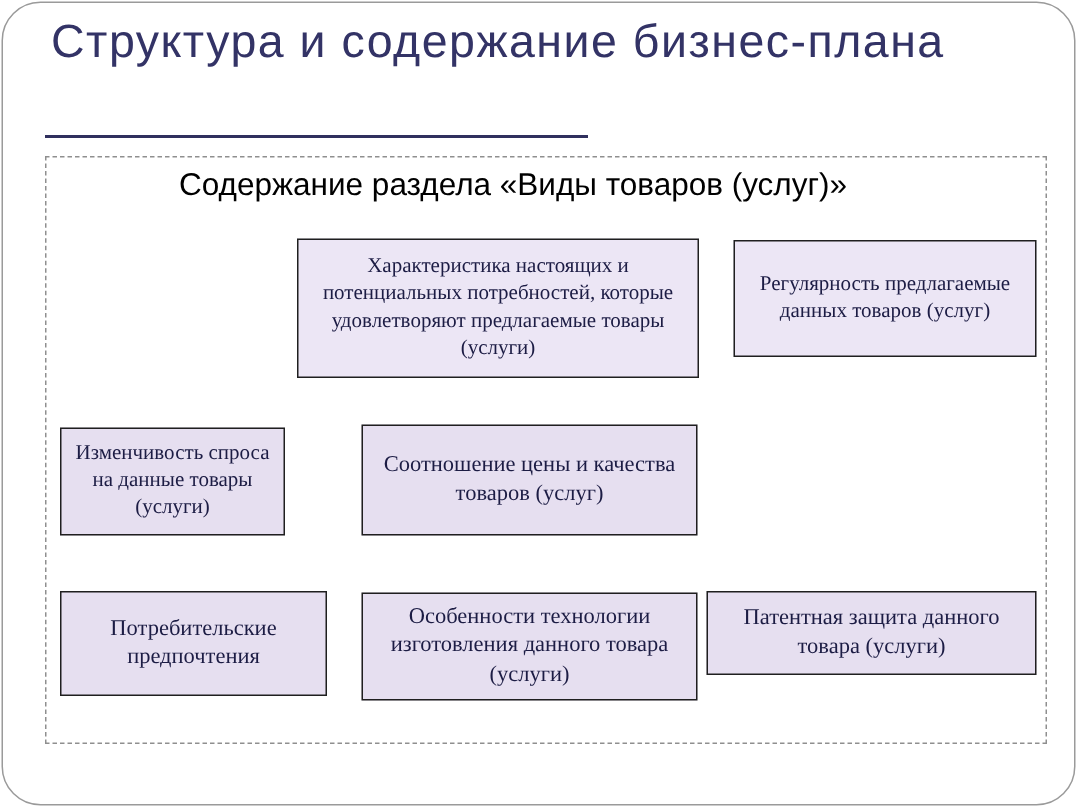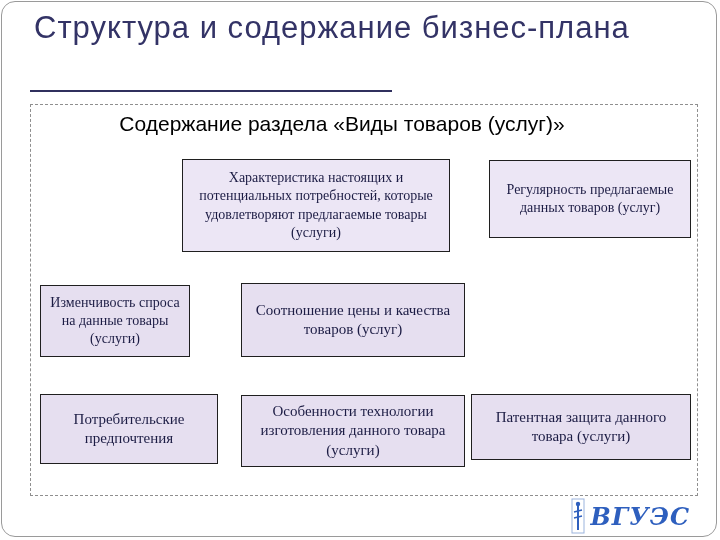--- a/index.html
+++ b/index.html
@@ -11,21 +11,21 @@
     overflow: hidden;
     font-family: "Liberation Sans", sans-serif;
   }
   .slide {
     position: relative;
     width: 716px;
     height: 536px;
     margin: 1px;
     background: #ffffff;
     border: 1px solid #9a9a9a;
-    border-radius: 14px;
+    border-radius: 26px;
     box-sizing: border-box;
   }
   .slide-title {
     position: absolute;
     left: 32px;
     top: 8px;
     font-size: 31px;
     letter-spacing: 1px;
     color: #333366;
     white-space: nowrap;
@@ -68,28 +68,28 @@
     text-align: center;
     padding: 4px 6px;
     font-family: "Liberation Serif", "DejaVu Serif", serif;
     color: #1c1c44;
     line-height: 1.3;
   }
   .box.light { background: #ece6f5; }
   .box.bold  { font-weight: normal; }
 
   .b1 { left: 38px;  top: 150px; width: 130px; height: 104px; font-size: 13px; }
-  .b2 { left: 180px; top: 157px; width: 268px; height: 93px;  font-size: 14px; }
+  .b2 { left: 196px; top: 157px; width: 268px; height: 93px;  font-size: 14px; }
   .b3 { left: 487px; top: 158px; width: 202px; height: 78px;  font-size: 14px; }
   .b4 { left: 38px;  top: 283px; width: 150px; height: 72px;  font-size: 14px; }
   .b5 { left: 239px; top: 281px; width: 224px; height: 74px;  font-size: 15px; }
   .b6 { left: 469px; top: 271px; width: 220px; height: 80px;  font-size: 15px; }
   .b7 { left: 38px;  top: 392px; width: 178px; height: 70px;  font-size: 15px; }
   .b8 { left: 239px; top: 393px; width: 224px; height: 72px;  font-size: 15px; }
-  .b9 { left: 469px; top: 392px; width: 220px; height: 66px;  font-size: 15px; }
+  .b9 { left: 469px; top: 392px; width: 220px; height: 56px;  font-size: 15px; }
 
   .logo {
     position: absolute;
     right: 26px;
     top: 496px;
     display: flex;
     align-items: center;
     gap: 5px;
   }
   .logo-emblem {
@@ -142,23 +142,14 @@
   </div>
 
   <div class="box bold b8">
     <span>Особенности технологии изготовления данного товара (услуги)</span>
   </div>
 
   <div class="box bold b9">
     <span>Патентная защита данного товара (услуги)</span>
   </div>
 
-  <div class="logo">
-    <svg class="logo-emblem" viewBox="0 0 14 36" xmlns="http://www.w3.org/2000/svg">
-      <rect x="1" y="1" width="12" height="34" fill="none" stroke="#9bb4dd" stroke-width="1"></rect>
-      <line x1="7" y1="4" x2="7" y2="32" stroke="#2e5fbe" stroke-width="2"></line>
-      <circle cx="7" cy="6" r="2.2" fill="#2e5fbe"></circle>
-      <path d="M3 14 L11 12 M3 20 L11 18" stroke="#2e5fbe" stroke-width="1.5" fill="none"></path>
-    </svg>
-    <span class="logo-text">ВГУЭС</span>
-  </div>
 
 </div>
 
 </body></html>

